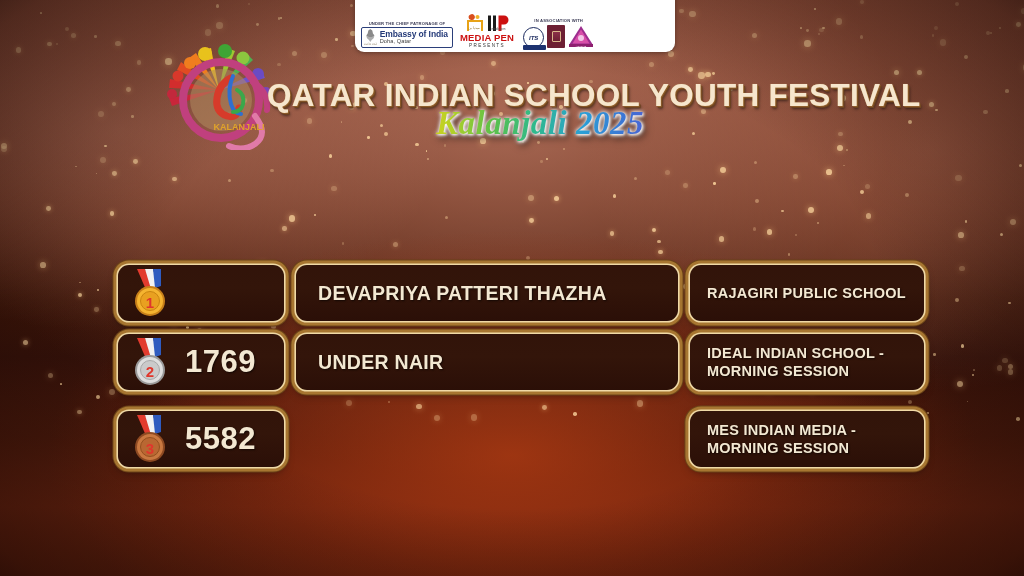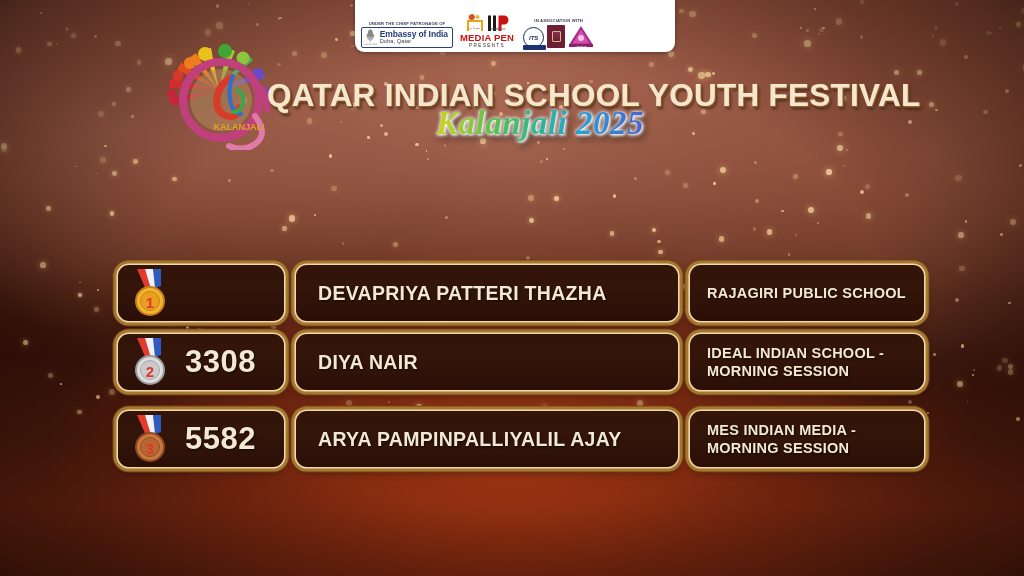--- a/index.html
+++ b/index.html
@@ -584,46 +584,43 @@
         <svg class="medal" viewBox="0 0 46 50">
           <path d="M9 1 L17 1 L26 20 L19 24 Z" fill="#e23b2e"></path>
           <path d="M17 1 L25 1 L30 18 L23 21 Z" fill="#f2f2f2"></path>
           <path d="M25 1 L33 1 L33 18 L27 20 Z" fill="#2f5bbf"></path>
           <circle cx="22" cy="33" r="15" fill="#9a9a9a"></circle>
           <circle cx="22" cy="33" r="13" fill="#dedede"></circle>
           <circle cx="22" cy="33" r="9.5" fill="#cacaca"></circle>
           <circle cx="22" cy="33" r="9.5" fill="none" stroke="#a8a8a8" stroke-width="1"></circle>
           <text x="22" y="40" font-size="15" font-weight="800" fill="#e0372c" text-anchor="middle" font-family="'Liberation Sans',sans-serif">2</text>
         </svg>
-        <span class="code">3308</span>
+        <span class="code">1769</span>
       </div>
       <div class="card c-name">
-        <span class="pname">DIYA NAIR</span>
+        <span class="pname">UNDER NAIR</span>
       </div>
       <div class="card c-school">
         <span class="school">IDEAL INDIAN SCHOOL - MORNING SESSION</span>
       </div>
     </div>
 
     <div class="row r3">
       <div class="card c-rank">
         <svg class="medal" viewBox="0 0 46 50">
           <path d="M9 1 L17 1 L26 20 L19 24 Z" fill="#e23b2e"></path>
           <path d="M17 1 L25 1 L30 18 L23 21 Z" fill="#f2f2f2"></path>
           <path d="M25 1 L33 1 L33 18 L27 20 Z" fill="#2f5bbf"></path>
           <circle cx="22" cy="33" r="15" fill="#8e4a22"></circle>
           <circle cx="22" cy="33" r="13" fill="#c97840"></circle>
           <circle cx="22" cy="33" r="9.5" fill="#b96732"></circle>
           <circle cx="22" cy="33" r="9.5" fill="none" stroke="#95501f" stroke-width="1"></circle>
           <text x="22" y="40" font-size="15" font-weight="800" fill="#e0372c" text-anchor="middle" font-family="'Liberation Sans',sans-serif">3</text>
         </svg>
         <span class="code">5582</span>
       </div>
-      <div class="card c-name">
-        <span class="pname">ARYA PAMPINPALLIYALIL AJAY</span>
-      </div>
       <div class="card c-school">
         <span class="school">MES INDIAN MEDIA - MORNING SESSION</span>
       </div>
     </div>
 
   </div>
 </div>
 
 </body></html>

